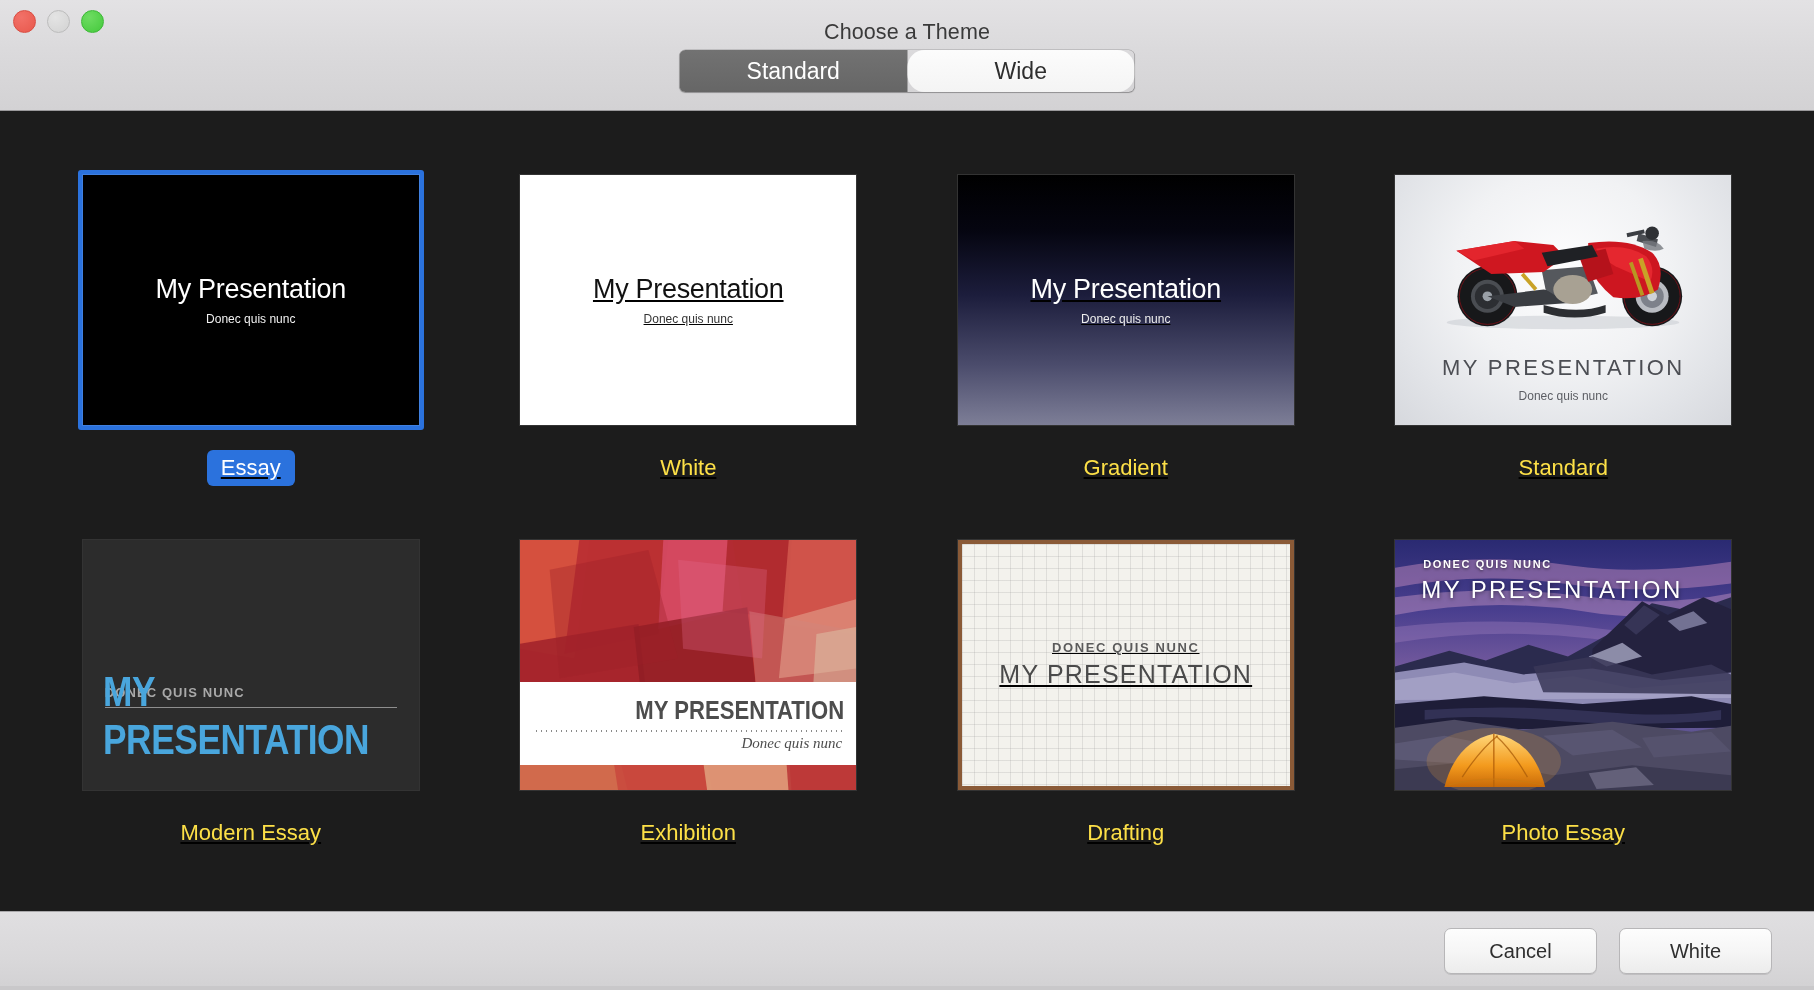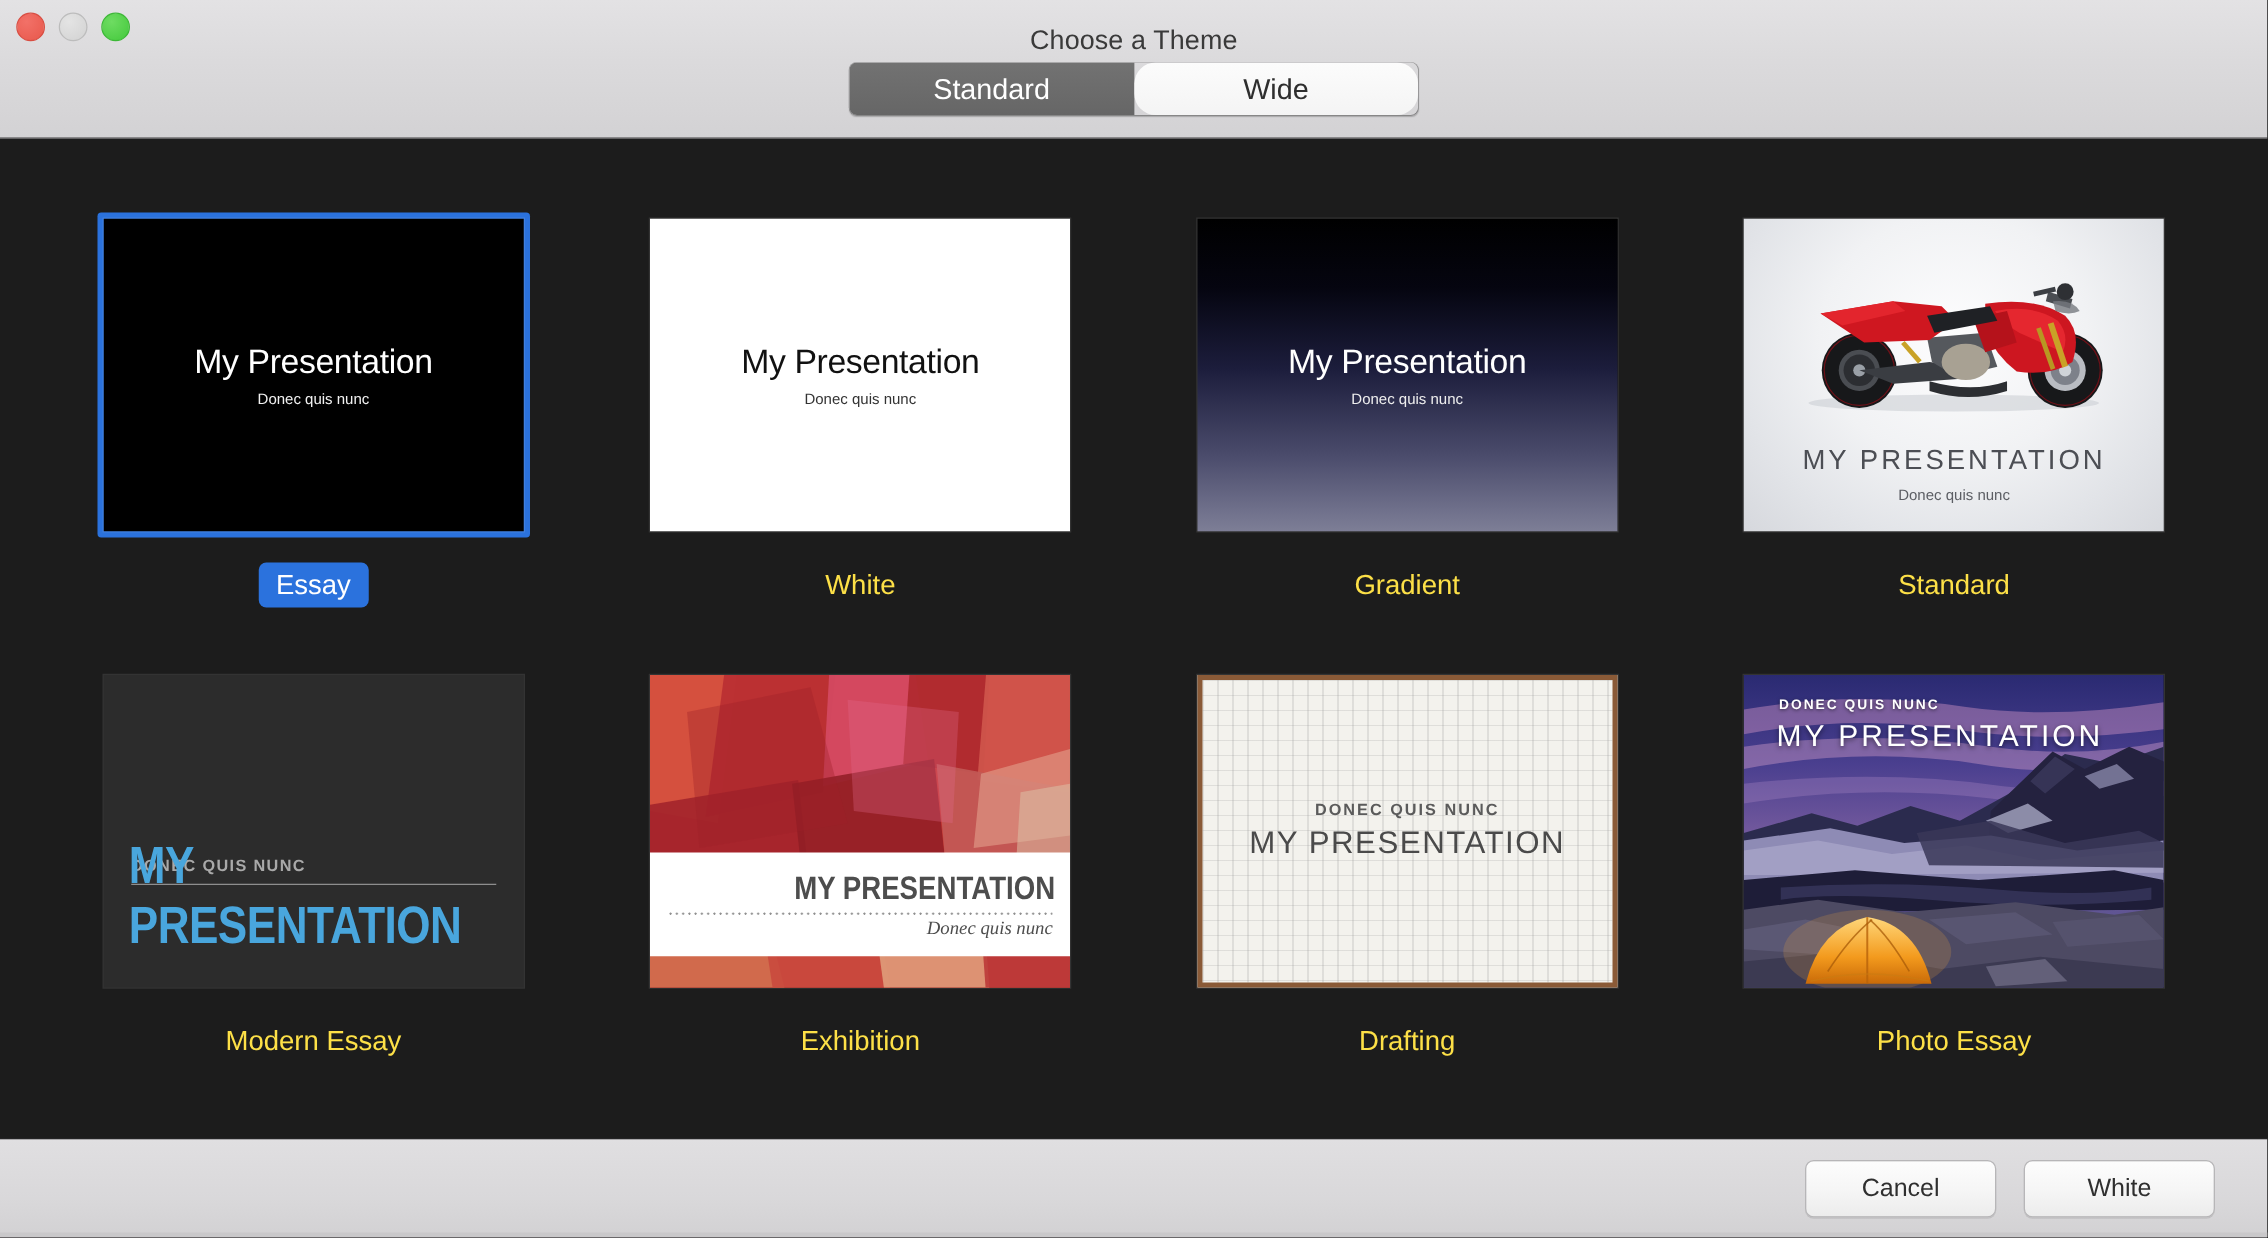--- a/index.html
+++ b/index.html
@@ -105,20 +105,21 @@
     display: grid;
     grid-template-columns: repeat(4, 1fr);
     column-gap: 56px;
     row-gap: 50px;
   }
 
   .theme-cell {
     display: flex;
     flex-direction: column;
     align-items: center;
+    text-decoration: underline;
   }
 
   .thumb-frame {
     width: 344px;
     height: 258px;
     position: relative;
     display: flex;
     align-items: center;
     justify-content: center;
     padding: 4px;

